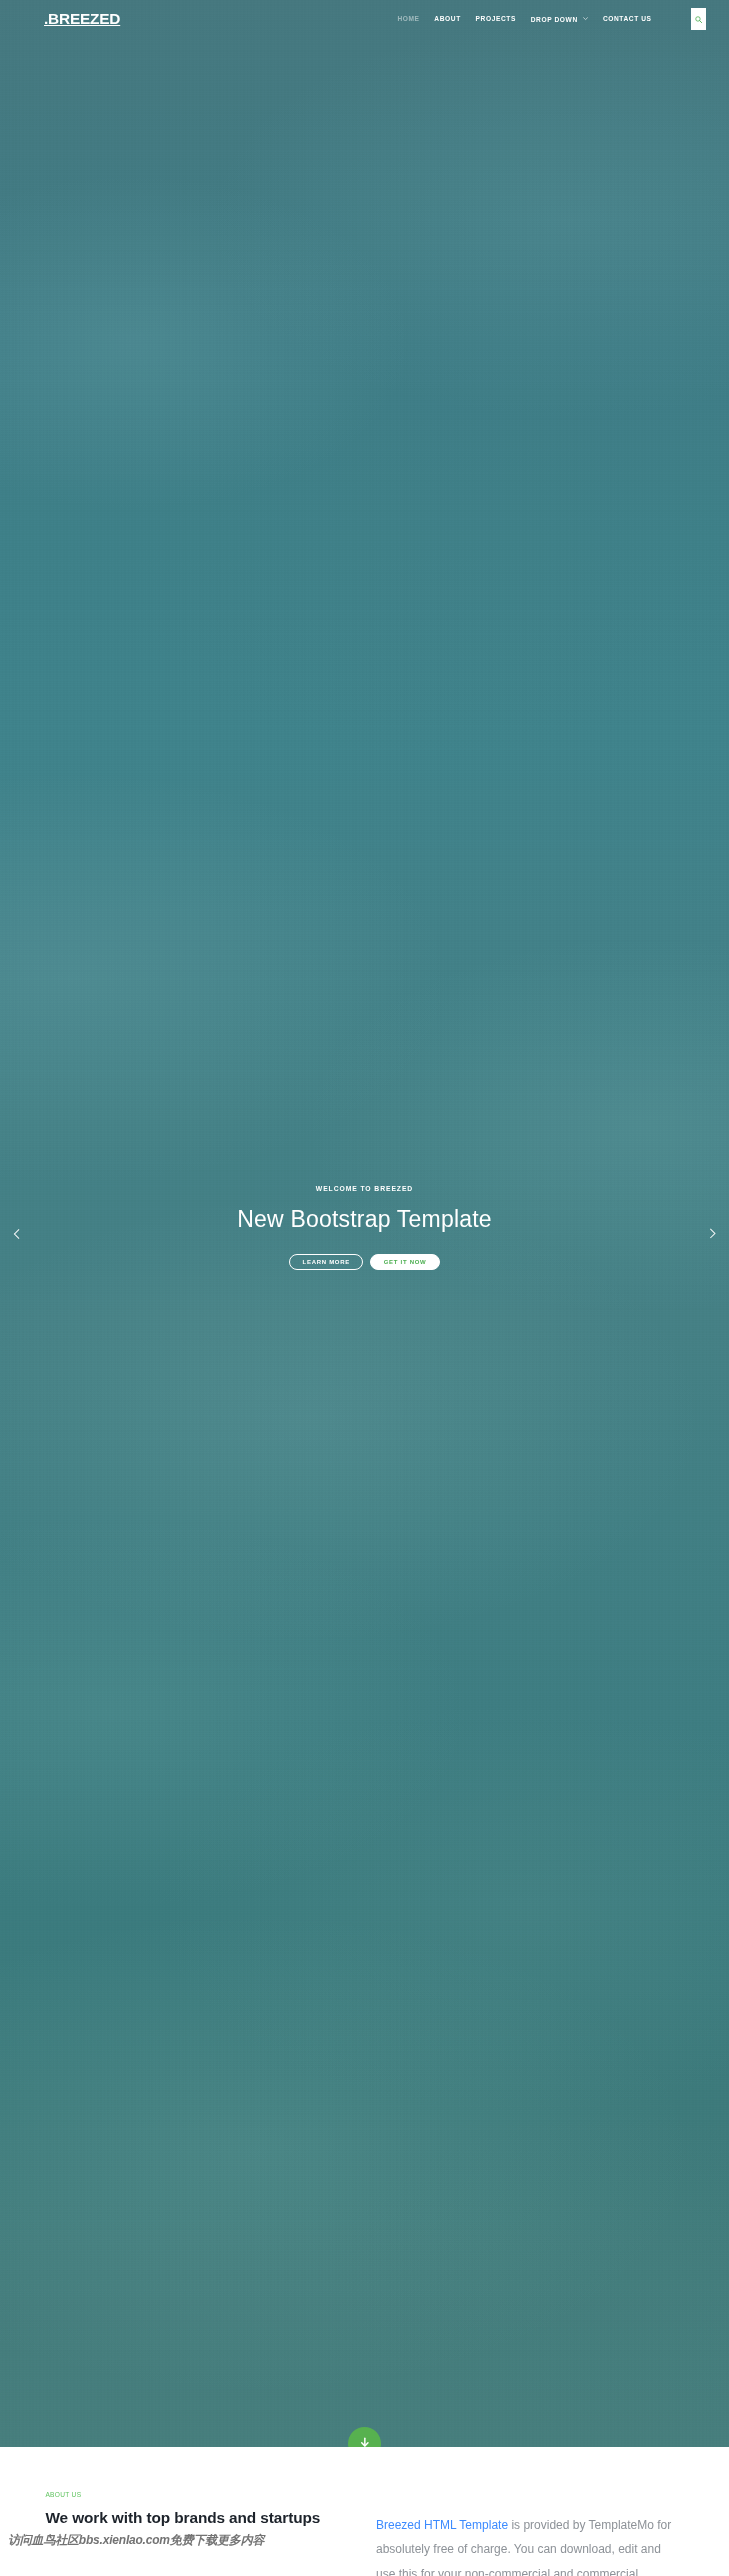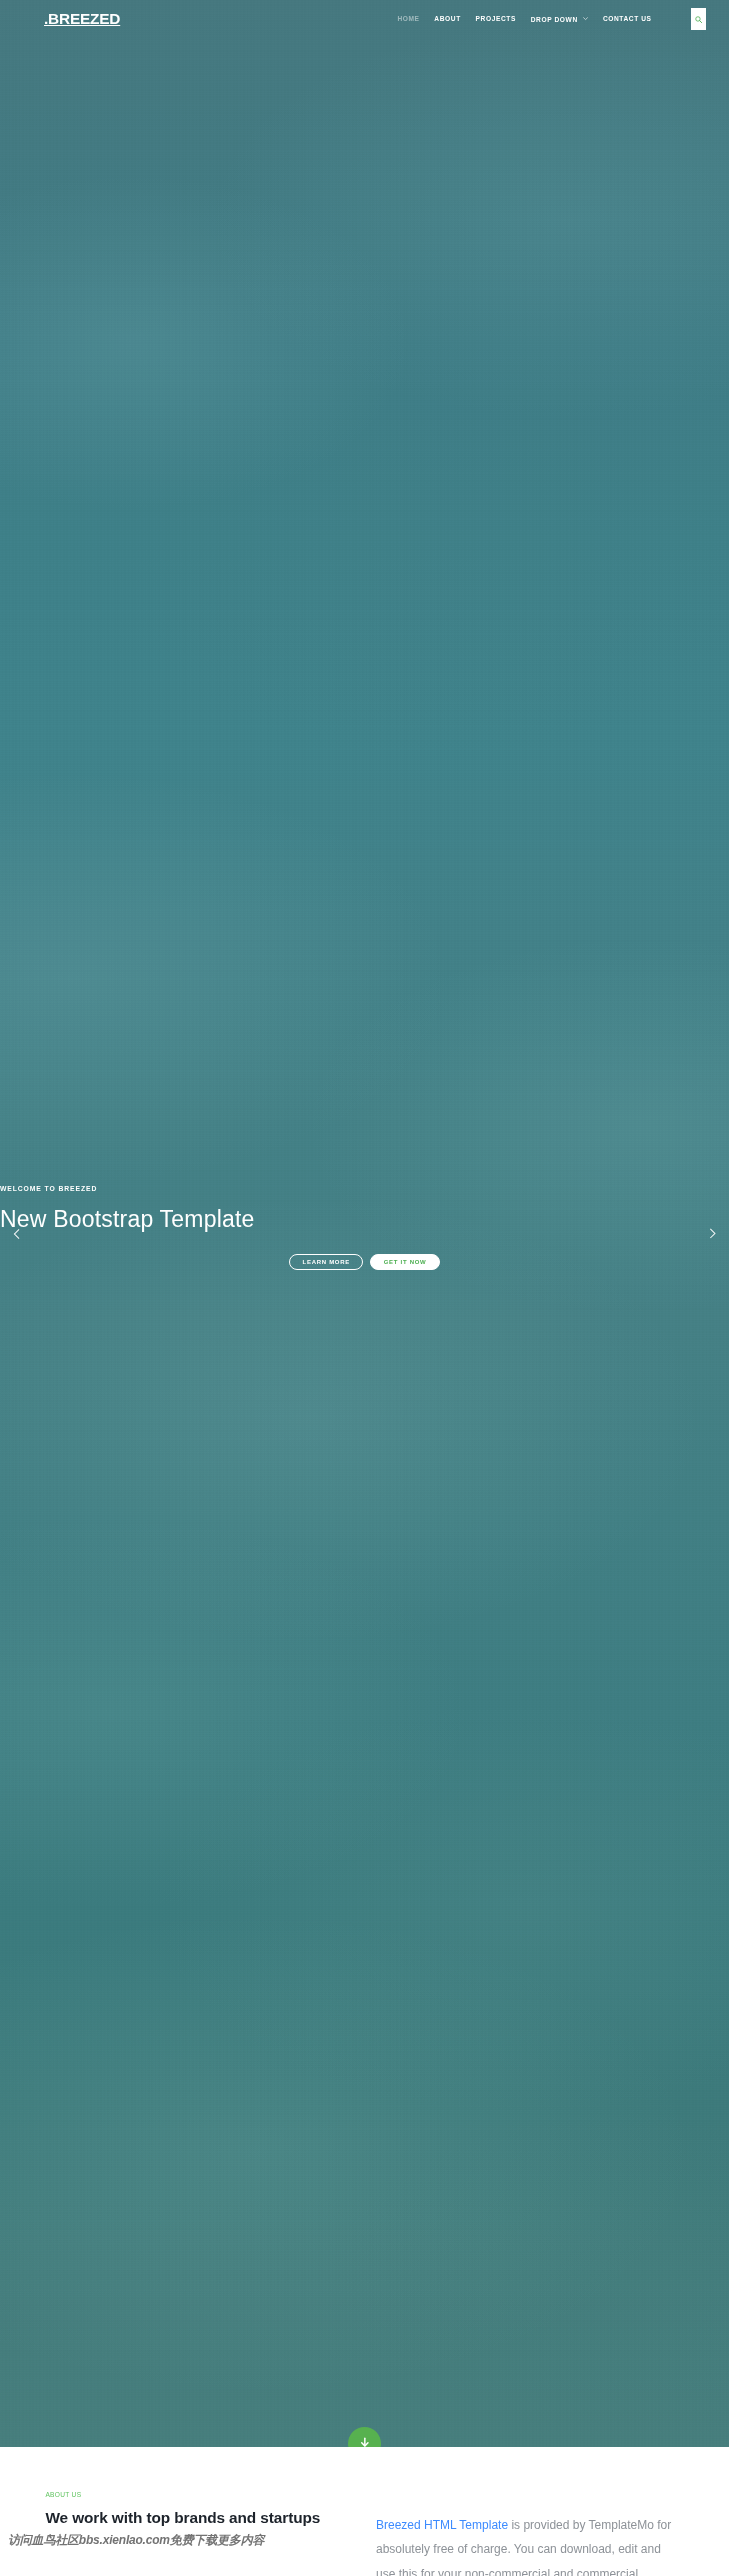--- a/index.html
+++ b/index.html
@@ -119,21 +119,21 @@
     border:none;
     cursor:pointer;
   }
 
   
   .carousel-caption {
     position:absolute;
     top:1185px;
     left:0;
     width:729px;
-    text-align:left;
+    text-align:center;
     z-index:20;
   }
   .caption-sub {
     font-size:6.8px;
     font-weight:bold;
     letter-spacing:0.9px;
     color:#ffffff;
     margin-bottom:13.7px;
   }
   .caption-title {

